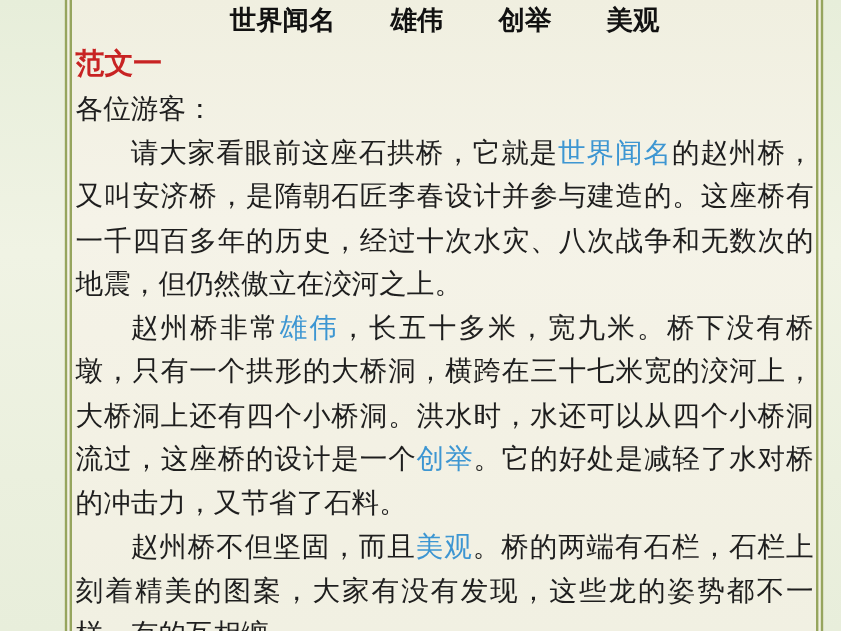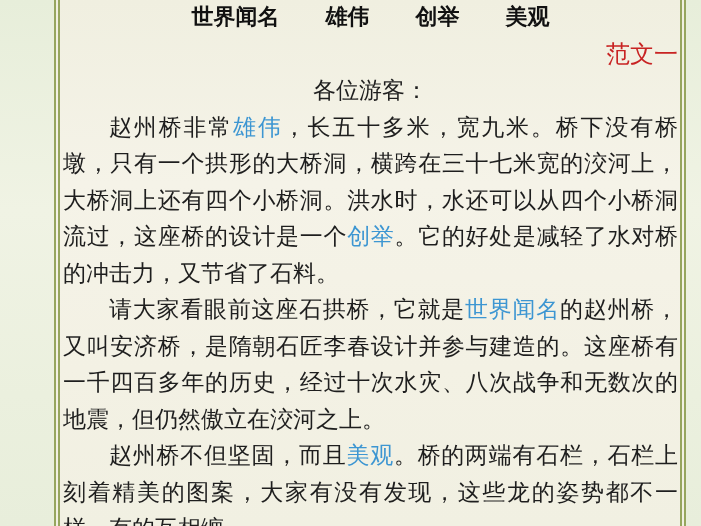--- a/index.html
+++ b/index.html
@@ -38,27 +38,27 @@
   .vocab-row {
     display: flex;
     justify-content: center;
     gap: 46px;
     font-weight: 700;
     font-size: 22px;
     color: #111111;
     white-space: nowrap;
   }
   .essay-title {
-    text-align: right;
-    font-weight: 400;
+    text-align: left;
+    font-weight: 700;
     font-size: 24px;
     color: #c82323;
   }
   .salutation {
-    text-align: center;
+    text-align: left;
   }
   .para {
     margin: 0;
     text-indent: 2em;
     text-align: justify;
   }
   .hl {
     color: #3d96d2;
   }
 </style>
@@ -73,19 +73,19 @@
       <span class="vocab">雄伟</span>
       <span class="vocab">创举</span>
       <span class="vocab">美观</span>
     </div>
 
     <div class="essay-title">范文一</div>
 
     <div class="salutation">各位游客：</div>
 
     <div id="paragraphs">
+        <p class="para"><span>请大家看眼前这座石拱桥，它就是</span><span class="hl">世界闻名</span><span>的赵州桥，又叫安济桥，是隋朝石匠李春设计并参与建造的。这座桥有一千四百多年的历史，经过十次水灾、八次战争和无数次的地震，但仍然傲立在洨河之上。</span></p>
         <p class="para"><span>赵州桥非常</span><span class="hl">雄伟</span><span>，长五十多米，宽九米。桥下没有桥墩，只有一个拱形的大桥洞，横跨在三十七米宽的洨河上，大桥洞上还有四个小桥洞。洪水时，水还可以从四个小桥洞流过，这座桥的设计是一个</span><span class="hl">创举</span><span>。它的好处是减轻了水对桥的冲击力，又节省了石料。</span></p>
-        <p class="para"><span>请大家看眼前这座石拱桥，它就是</span><span class="hl">世界闻名</span><span>的赵州桥，又叫安济桥，是隋朝石匠李春设计并参与建造的。这座桥有一千四百多年的历史，经过十次水灾、八次战争和无数次的地震，但仍然傲立在洨河之上。</span></p>
         <p class="para"><span>赵州桥不但坚固，而且</span><span class="hl">美观</span><span>。桥的两端有石栏，石栏上刻着精美的图案，大家有没有发现，这些龙的姿势都不一样，有的互相缠</span></p>
       </div>
 
   </div>
 </div>
 
 </body></html>

